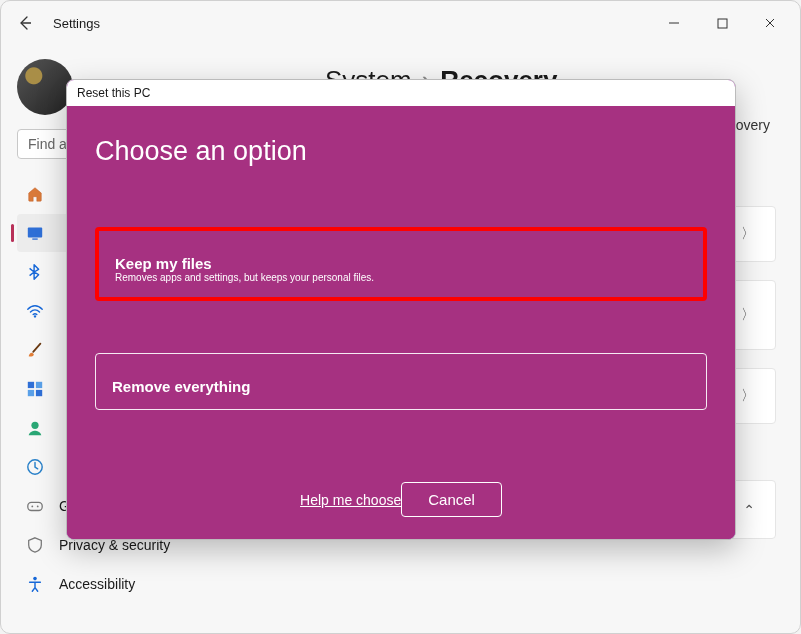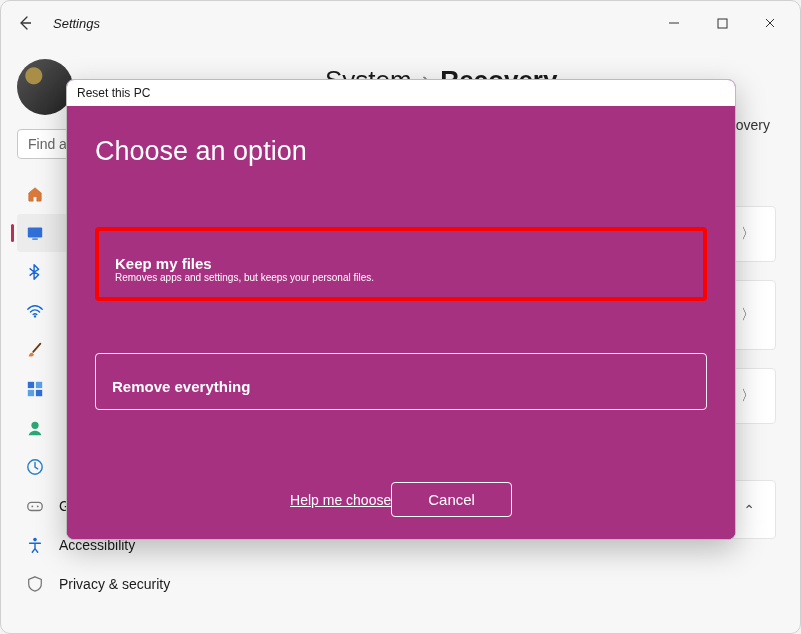--- a/index.html
+++ b/index.html
@@ -20,21 +20,20 @@
     border-radius: 10px;
     background: #f7f7f7;
     position: relative;
     overflow: hidden;
   }
   .titlebar {
     height: 44px;
     display: flex;
     align-items: center;
     padding: 4px 8px;
-    font-style: italic;
   }
   .back-btn {
     width: 32px; height: 32px;
     display:flex;align-items:center;justify-content:center;
     border-radius:4px;
   }
   .title { margin-left: 12px; font-size: 13px; }
   .winctrls { margin-left:auto; display:flex; gap:4px; }
   .winctrls div { width:44px; height:30px; display:flex;align-items:center;justify-content:center; color:#555;}
   .content {
@@ -138,21 +137,21 @@
     border:4px solid #ff0000;
   }
   .dialog-foot{
     margin-top:auto;
     display:flex;justify-content:center;align-items:center;
     padding-top:20px;
   }
   .help-link{ text-decoration:underline;font-size:14px;cursor:pointer;}
   .cancel-btn{
     border:1.5px solid #fff;background:transparent;color:#fff;
-    padding:8px 36px;border-radius:4px;font-size:15px;cursor:pointer;
+    padding:8px 26px;border-radius:4px;font-size:15px;cursor:pointer;
   }
   .chev { font-size:14px;color:#555;}
 </style>
 </head>
 <body>
 
 <div class="win-frame">
 
   <div class="titlebar">
     <div class="back-btn">
@@ -260,33 +259,33 @@
                 <rect x="2" y="6" width="16" height="9" rx="4" fill="none" stroke="#777" stroke-width="1.4"></rect>
                 <circle cx="7" cy="10.5" r="1" fill="#777"></circle>
                 <circle cx="13" cy="10.5" r="1" fill="#777"></circle>
               </svg>
             </span>
           <span>Gaming</span>
         </div>
         <div class="nav-item">
           <span class="nav-icon">
               <svg width="18" height="18" viewBox="0 0 20 20">
+                <path d="M10 2l7 3v5c0 5-4 7-7 8-3-1-7-3-7-8V5z" fill="none" stroke="#777" stroke-width="1.4"></path>
+              </svg>
+            </span>
+          <span>Privacy &amp; security</span>
+        </div>
+        <div class="nav-item">
+          <span class="nav-icon">
+              <svg width="18" height="18" viewBox="0 0 20 20">
                 <circle cx="10" cy="4" r="2" fill="#1768d8"></circle>
                 <path d="M4 8h12M10 8v6m-3 4 3-4 3 4" stroke="#1768d8" stroke-width="1.6" fill="none" stroke-linecap="round"></path>
               </svg>
             </span>
           <span>Accessibility</span>
-        </div>
-        <div class="nav-item">
-          <span class="nav-icon">
-              <svg width="18" height="18" viewBox="0 0 20 20">
-                <path d="M10 2l7 3v5c0 5-4 7-7 8-3-1-7-3-7-8V5z" fill="none" stroke="#777" stroke-width="1.4"></path>
-              </svg>
-            </span>
-          <span>Privacy &amp; security</span>
         </div>
       </div>
     </div>
 
     <div class="main">
       <div class="breadcrumb">
         <span>System</span>
         <span style="color:#888">›</span>
         <span class="cur">Recovery</span>
       </div>

